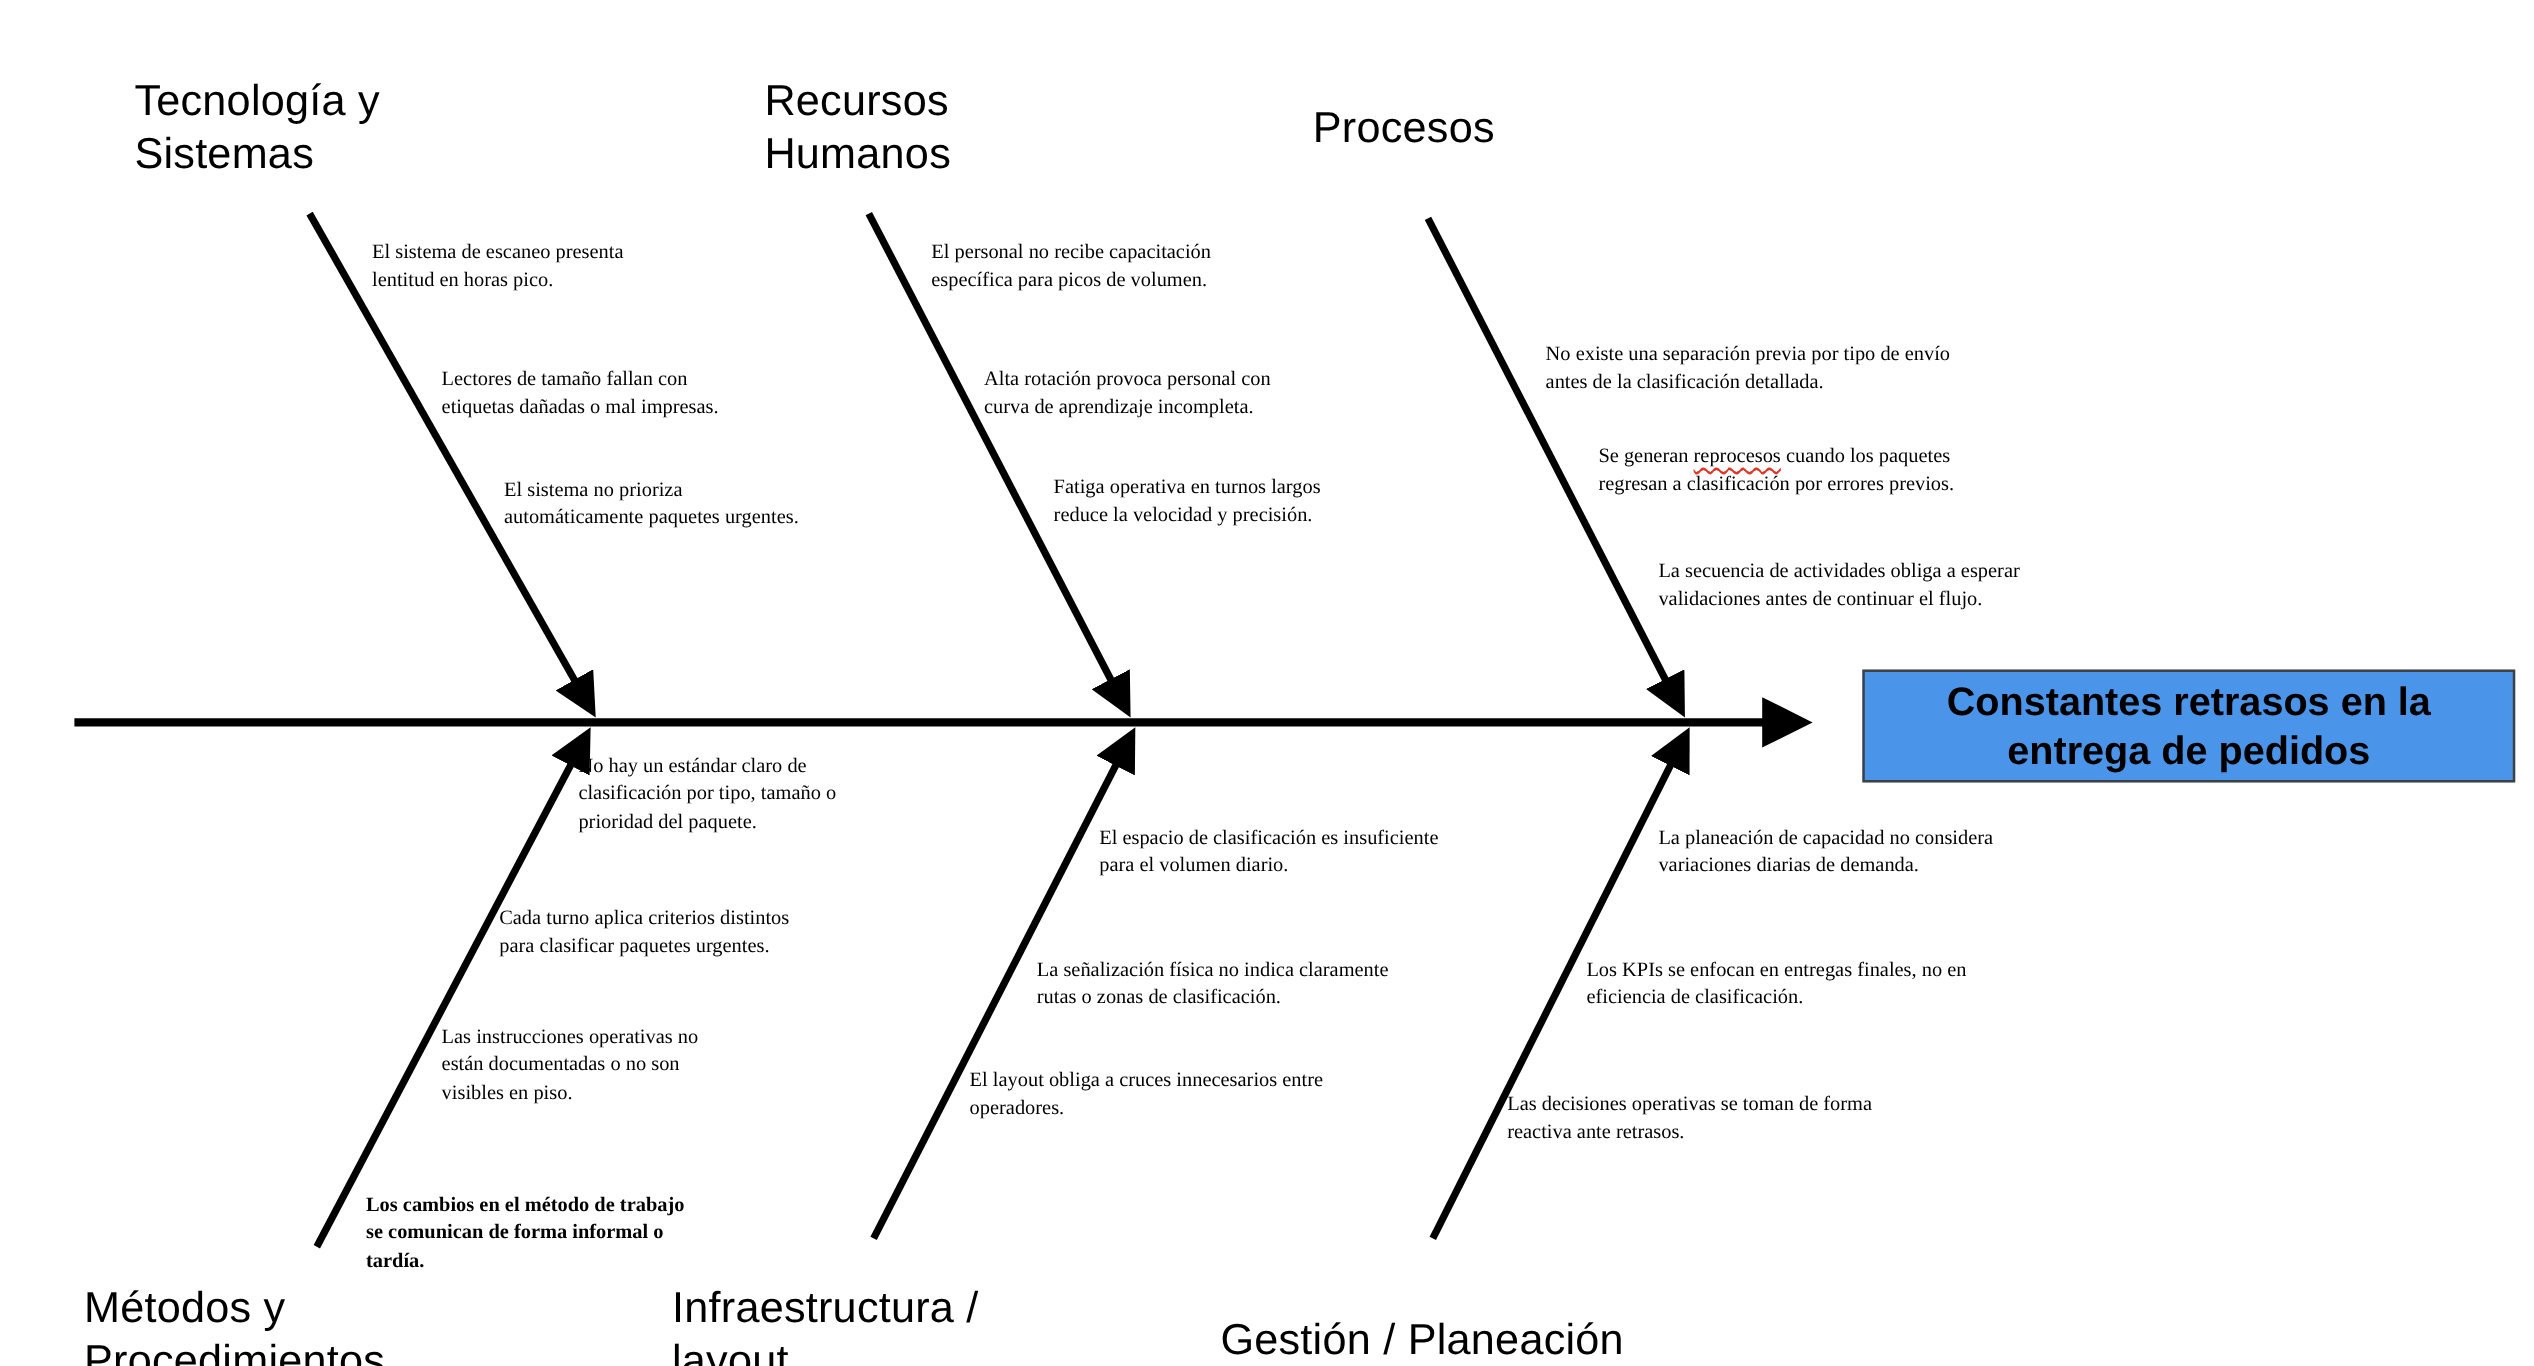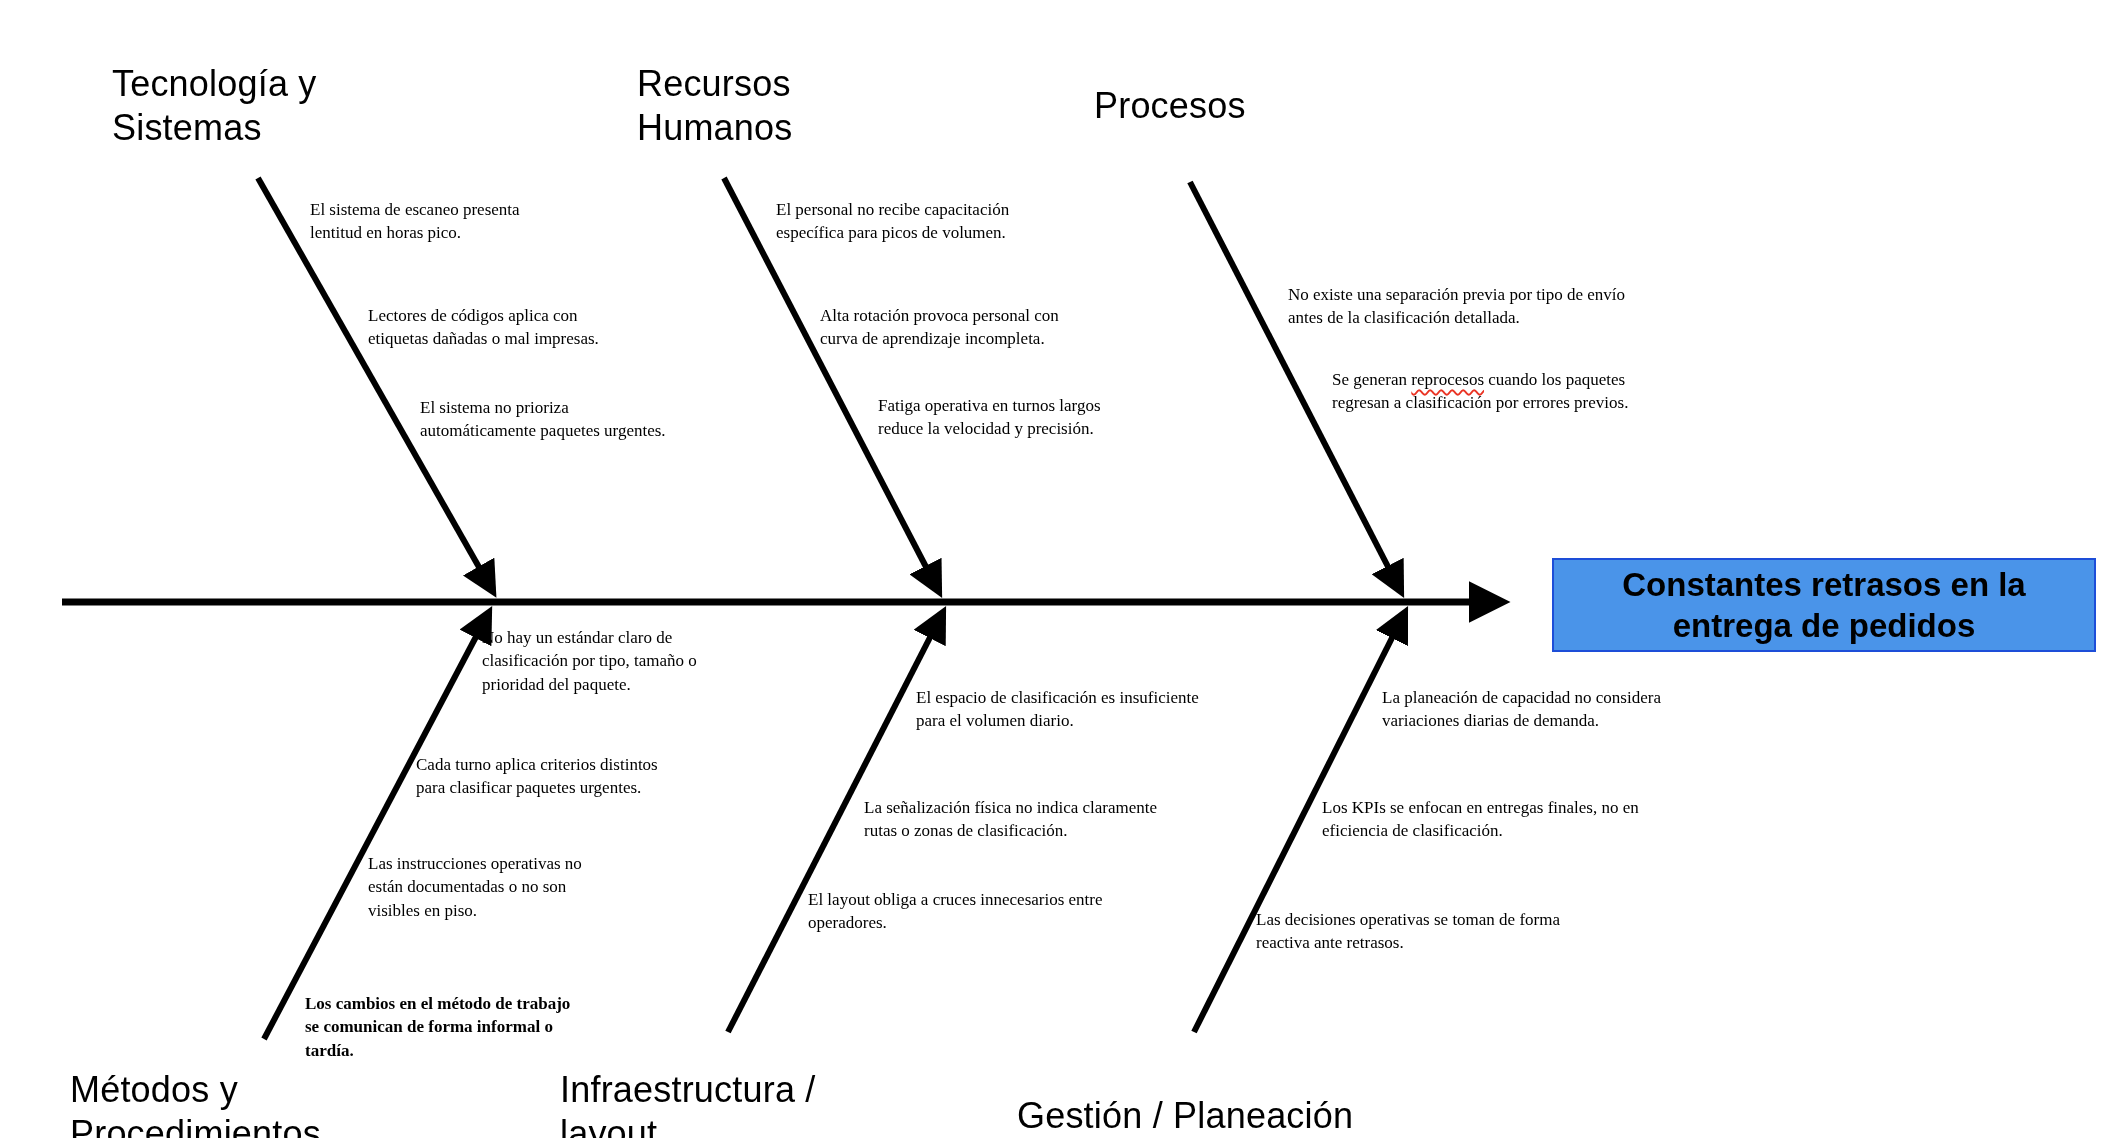--- a/index.html
+++ b/index.html
@@ -52,21 +52,21 @@
     text-decoration-thickness: 2px;
     text-underline-offset: 4px;
   }
   .effect-box {
     position: absolute;
     left: 1552px;
     top: 512px;
     width: 544px;
     height: 94px;
     background: var(--effect-bg, #4a94e9);
-    border: 2px solid #1d4ed8;
+    border: 2px solid #404040;
     box-sizing: border-box;
     display: flex;
     align-items: center;
     justify-content: center;
     text-align: center;
     font-family: "Liberation Sans", sans-serif;
     font-size: 33px;
     font-weight: 700;
     line-height: 1.25;
     white-space: pre-line;
@@ -101,36 +101,38 @@
 Humanos</div>
   <div class="category-label" style="left:1094px; top:38px;">Procesos</div>
   <div class="category-label" style="left:70px; top:1022px;">Métodos y
 Procedimientos</div>
   <div class="category-label" style="left:560px; top:1022px;">Infraestructura /
 layout</div>
   <div class="category-label" style="left:1017px; top:1048px;">Gestión / Planeación</div>
 
   <div class="cause" style="left:310px; top:152px;">El sistema de escaneo presenta
 lentitud en horas pico.</div>
-  <div class="cause" style="left:368px; top:258px;">Lectores de códigos aplica con
+  <div class="cause" style="left:368px; top:258px;">Lectores de tamaño fallan con
 etiquetas dañadas o mal impresas.</div>
   <div class="cause" style="left:420px; top:350px;">El sistema no prioriza
 automáticamente paquetes urgentes.</div>
 
   <div class="cause" style="left:776px; top:152px;">El personal no recibe capacitación
 específica para picos de volumen.</div>
   <div class="cause" style="left:820px; top:258px;">Alta rotación provoca personal con
 curva de aprendizaje incompleta.</div>
   <div class="cause" style="left:878px; top:348px;">Fatiga operativa en turnos largos
 reduce la velocidad y precisión.</div>
 
   <div class="cause" style="left:1288px; top:237px;">No existe una separación previa por tipo de envío
 antes de la clasificación detallada.</div>
   <div class="cause" style="left:1332px; top:322px;"><span>Se generan </span><span class="misspelled">reprocesos</span><span> cuando los paquetes
 regresan a clasificación por errores previos.</span></div>
+  <div class="cause" style="left:1382px; top:418px;">La secuencia de actividades obliga a esperar
+validaciones antes de continuar el flujo.</div>
 
   <div class="cause" style="left:482px; top:580px;">No hay un estándar claro de
 clasificación por tipo, tamaño o
 prioridad del paquete.</div>
   <div class="cause" style="left:416px; top:707px;">Cada turno aplica criterios distintos
 para clasificar paquetes urgentes.</div>
   <div class="cause" style="left:368px; top:806px;">Las instrucciones operativas no
 están documentadas o no son
 visibles en piso.</div>
   <div class="cause" style="left:305px; top:946px;font-weight:bold;">Los cambios en el método de trabajo

